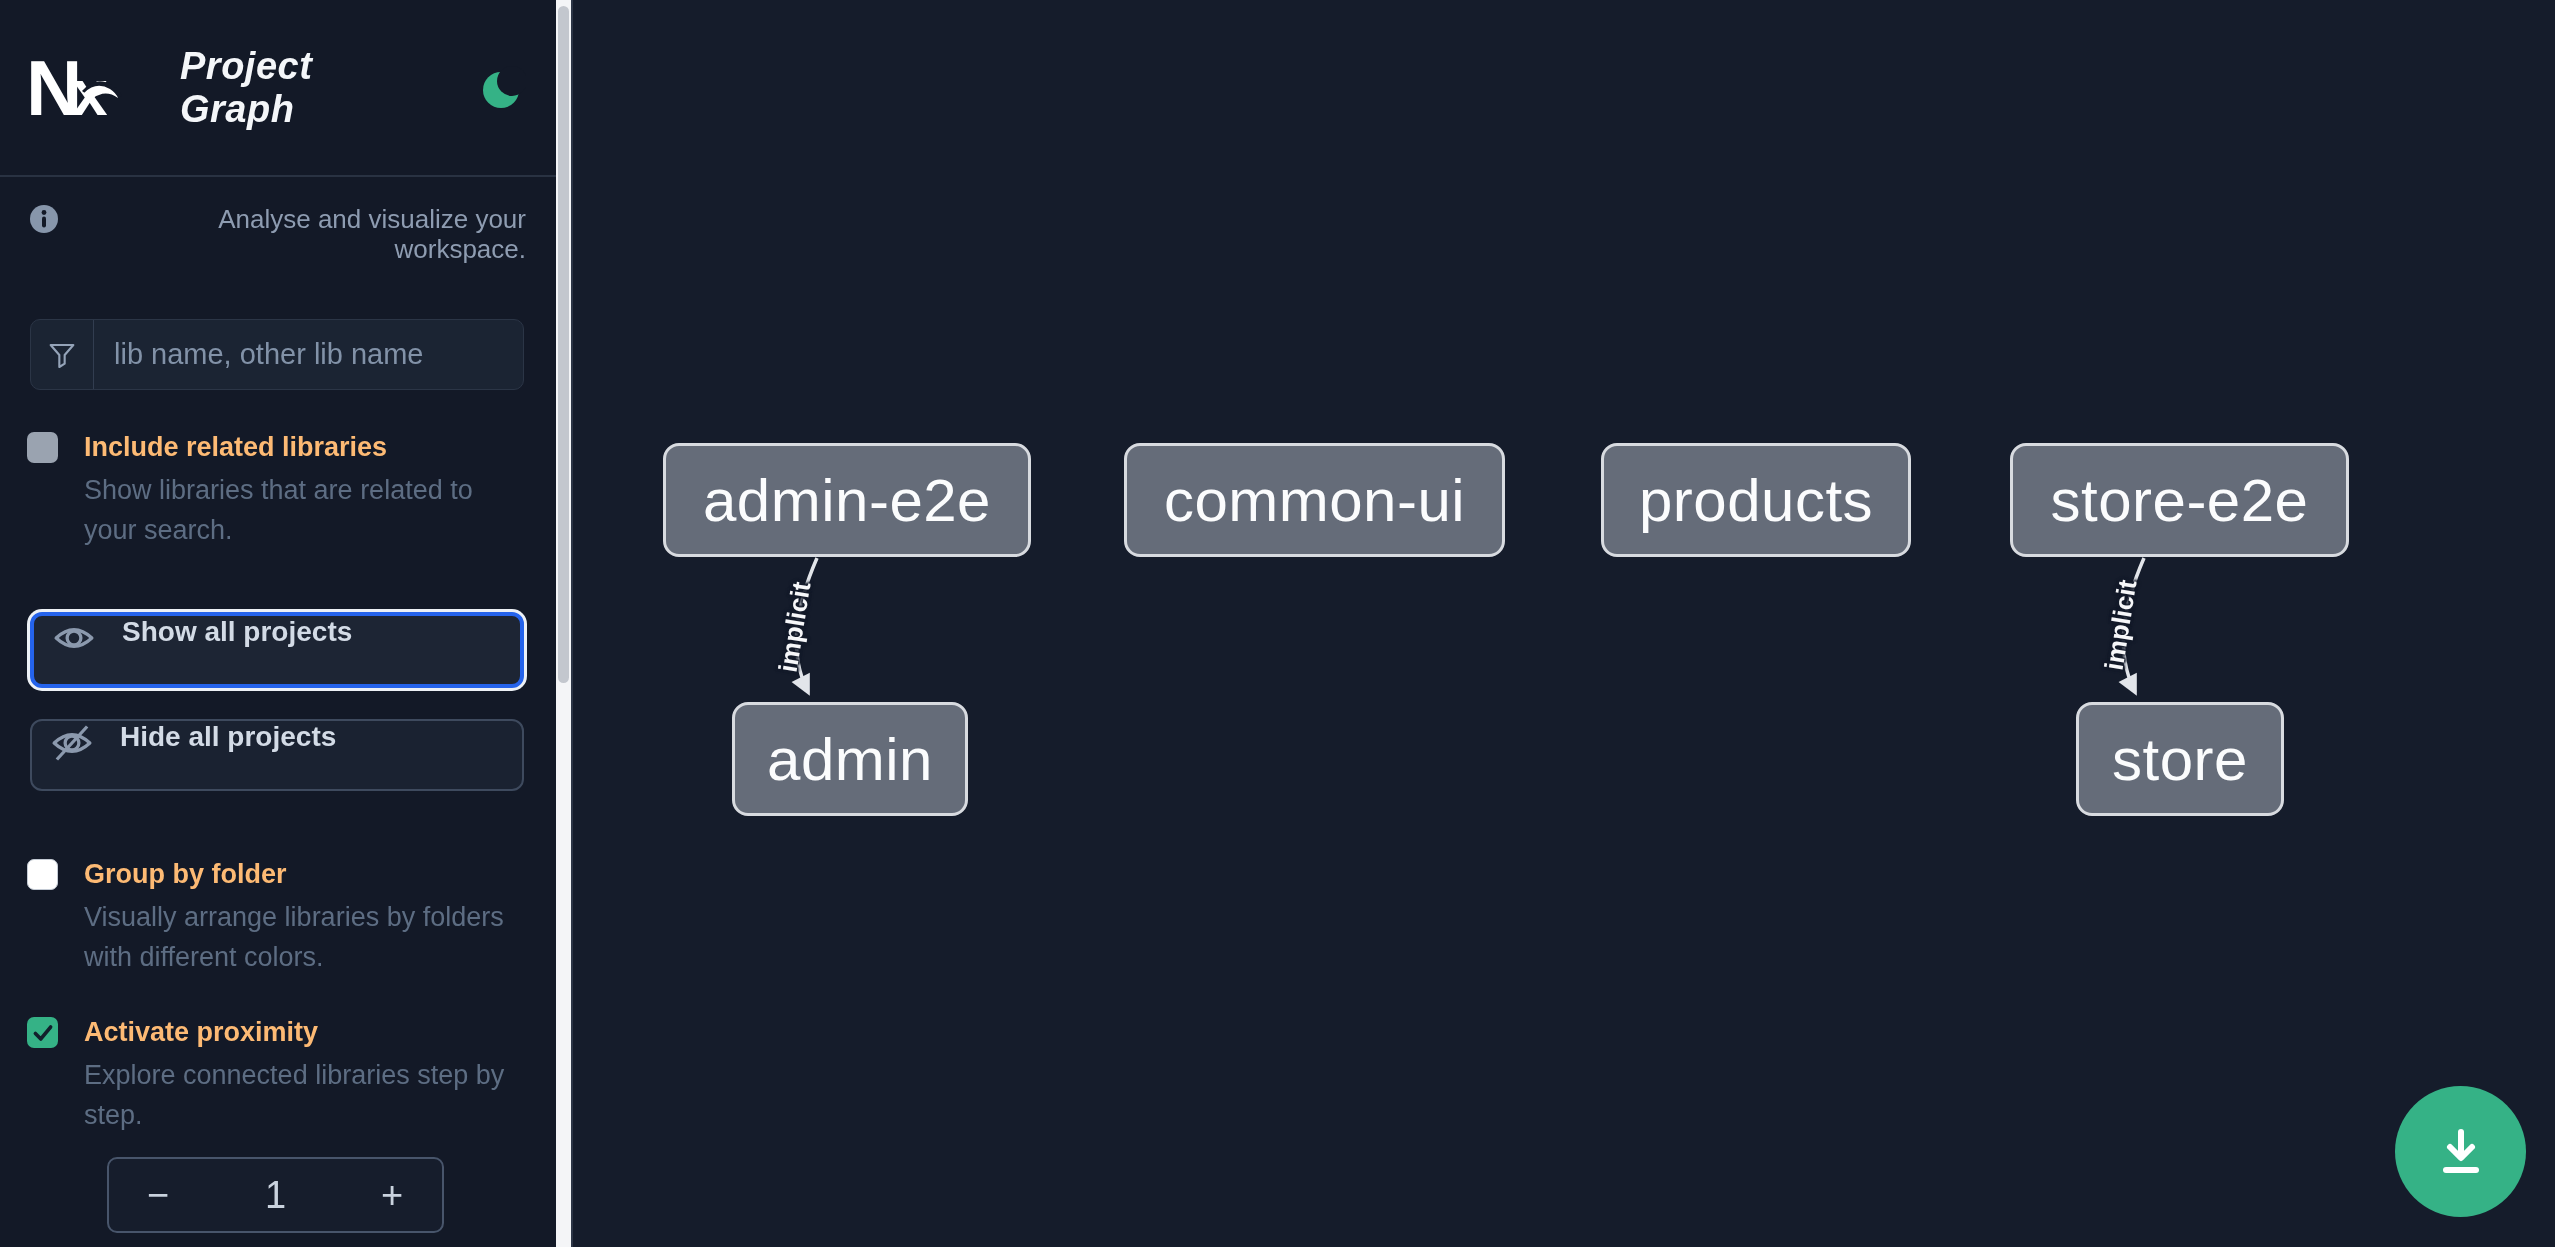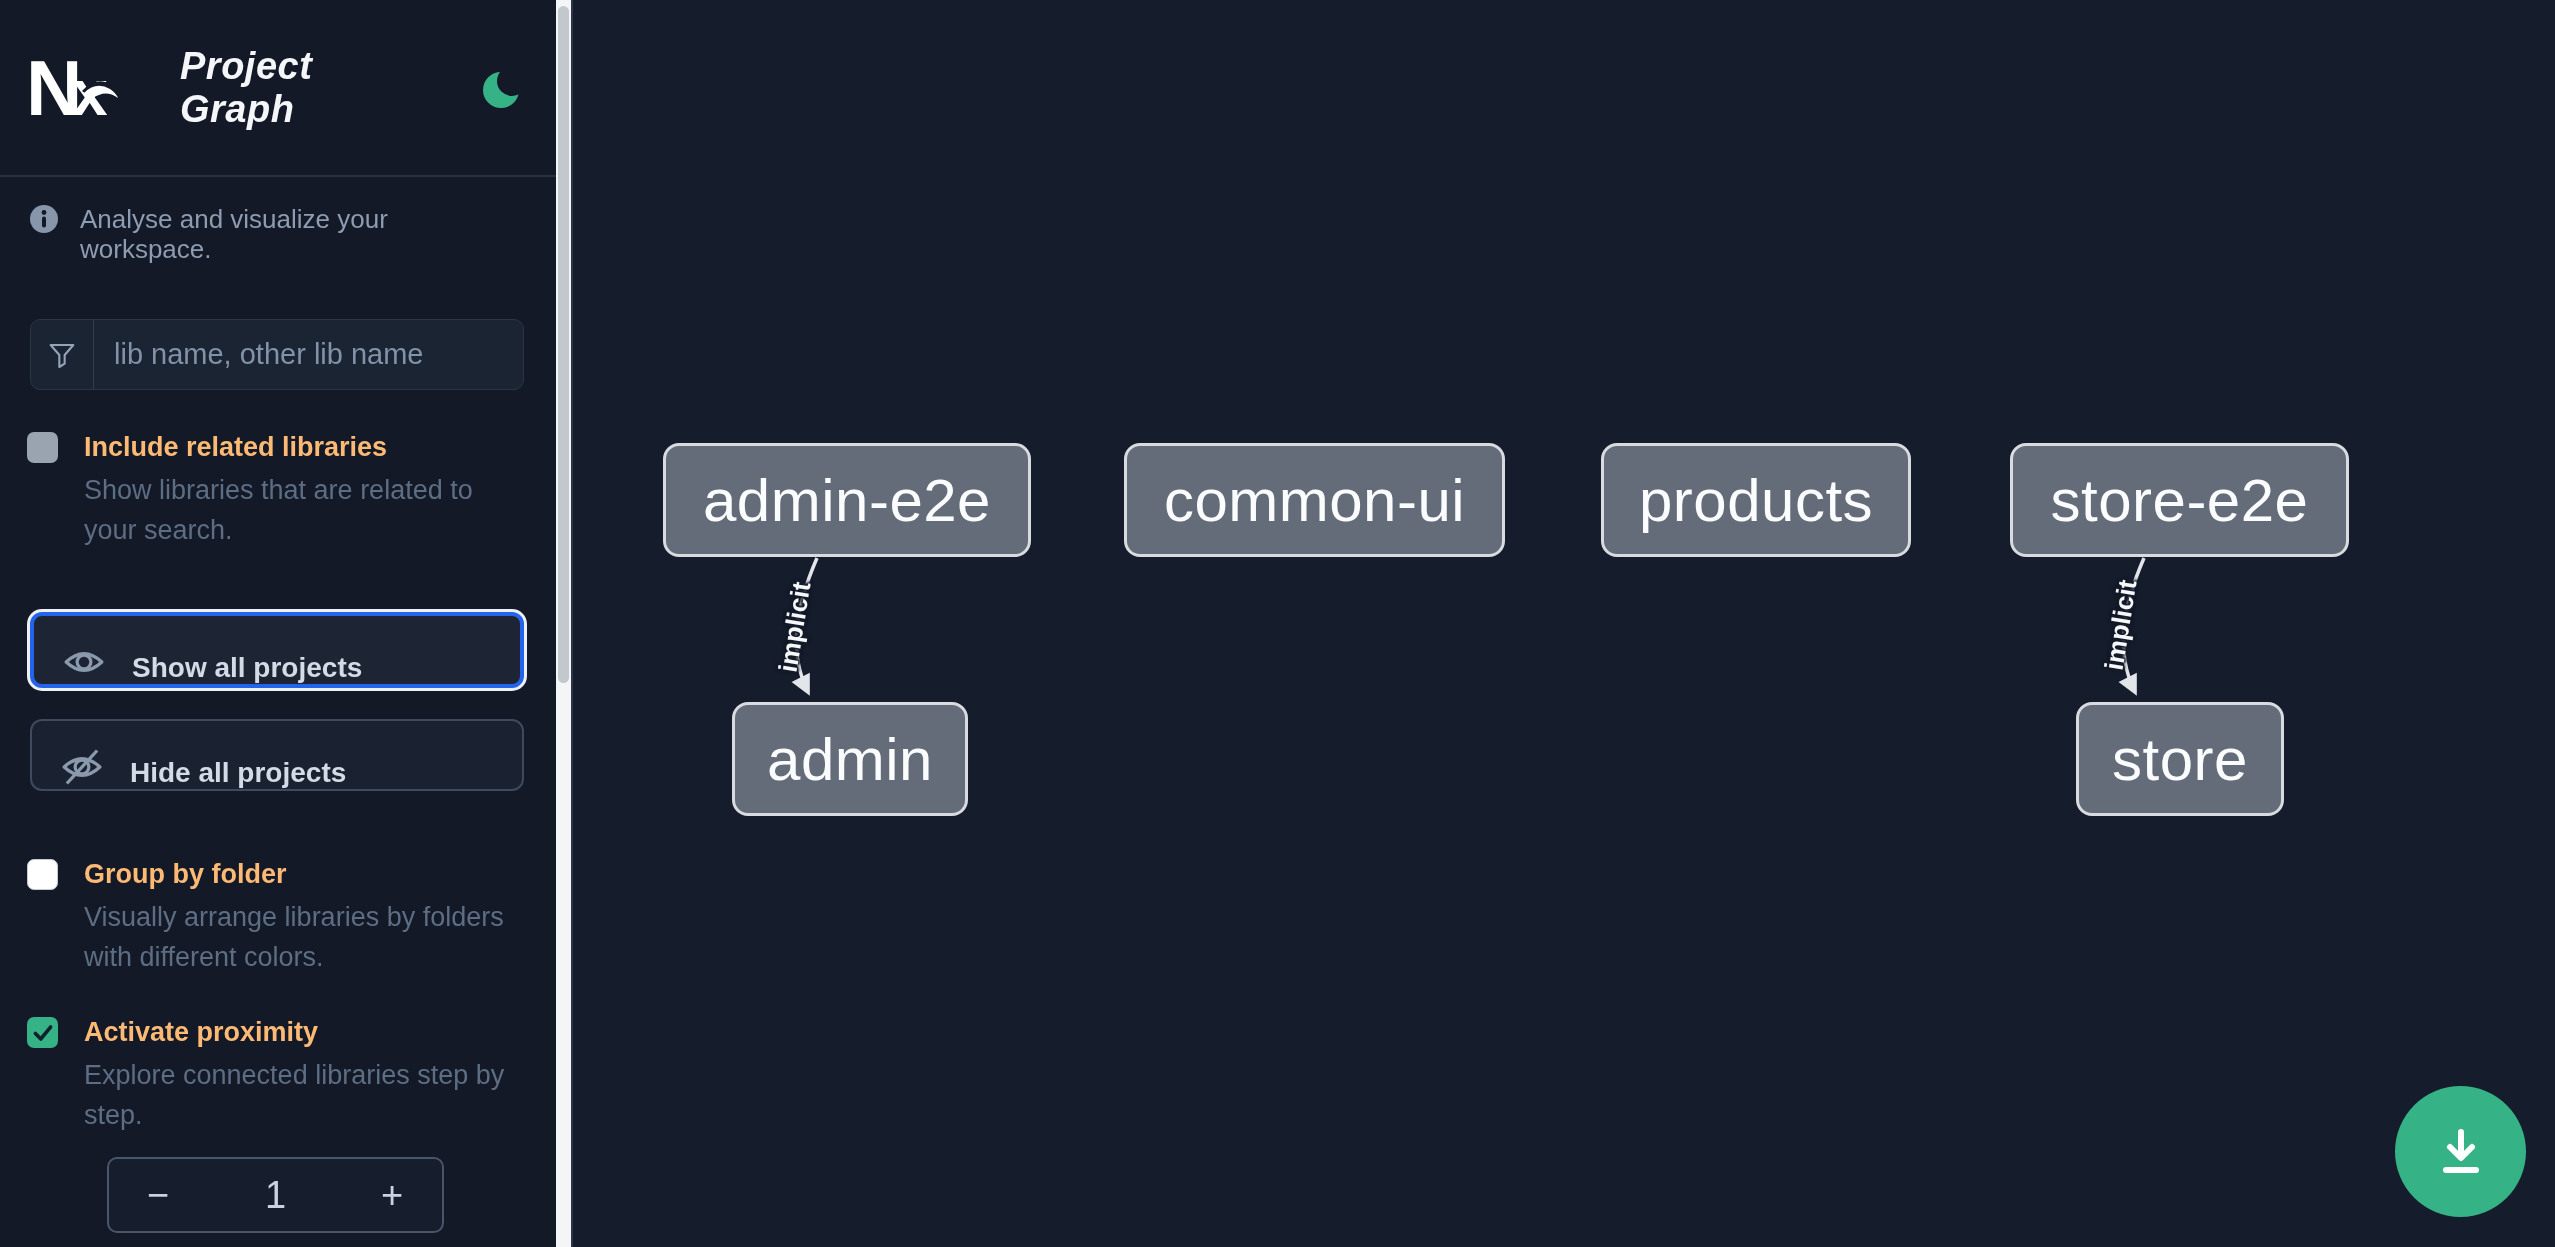--- a/index.html
+++ b/index.html
@@ -24,21 +24,21 @@
     color: #f4f6f9; font-size: 38px; font-weight: 700; letter-spacing: 0.5px;
     margin-left: 54px;
     font-style: italic;
   }
   .theme-toggle { margin-left: 62px; width: 46px; height: 46px; cursor: pointer; background: none; border: none; }
 
   .info-row {
     display: flex; align-items: flex-start; padding: 0 30px; margin-top: 27px;
   }
   .info-icon { width: 28px; height: 28px; flex: 0 0 auto; margin-top: 1px; }
-  .info-text { color: #8e9cb1; font-size: 26px; margin-left: 22px; line-height: 30px; }
+  .info-text { color: #8e9cb1; font-size: 26px; margin-left: 22px; line-height: 30px; text-align: right; }
 
   .filter-box {
     display: flex; align-items: stretch; margin: 55px 30px 8px 30px; width: 494px; height: 71px;
     background: #1b2433; border: 1px solid #2b3546; border-radius: 10px; overflow: hidden;
   }
   .filter-icon-cell {
     width: 63px; display: flex; align-items: center; justify-content: center;
     border-right: 1px solid #323d50;
   }
   .filter-input {
@@ -53,23 +53,23 @@
     position: absolute; left: 27px; top: 2px; width: 31px; height: 31px; border-radius: 7px;
     cursor: pointer;
   }
   .cb-disabled { background: #9aa3b0; }
   .cb-unchecked { background: #ffffff; border: 1px solid #c3cad4; }
   .cb-checked { background: #35b286; display: flex; align-items: center; justify-content: center; }
   .check-label { color: #fdba74; font-size: 27px; font-weight: 700; line-height: 34px; cursor: pointer; }
   .check-desc { color: #5d6d83; font-size: 27px; line-height: 40px; margin-top: 6px; }
 
   .sb-btn {
-    display: flex; align-items: flex-end; margin: 0 30px; width: 494px; height: 72px;
+    display: flex; align-items: flex-start; margin: 0 30px; width: 494px; height: 72px;
     background: #1a2231; border: 2px solid #3e4a5e; border-radius: 12px;
-    padding: 0 28px; cursor: pointer;
+    padding: 0 18px; cursor: pointer;
   }
   .sb-btn .btn-label { color: #d3dbe6; font-size: 28px; font-weight: 700; margin-left: 26px; }
   .sb-btn.focused {
     border: 4px solid #2563eb;
     box-shadow: 0 0 0 3px #edf1f6;
     height: 76px;
     background: #1d2534;
   }
 
   .stepper {

